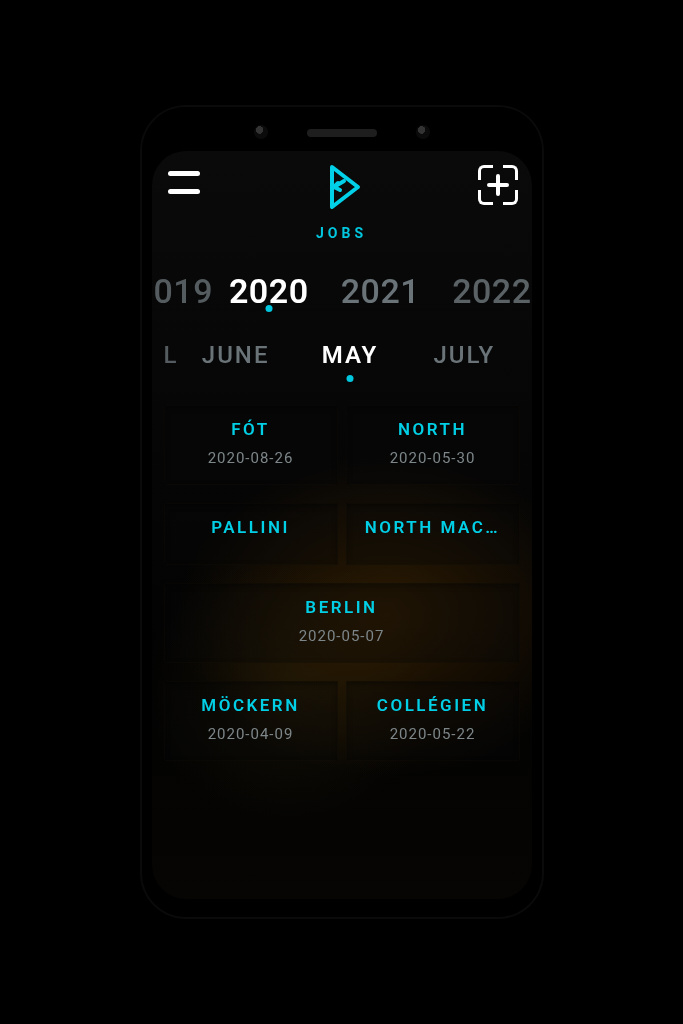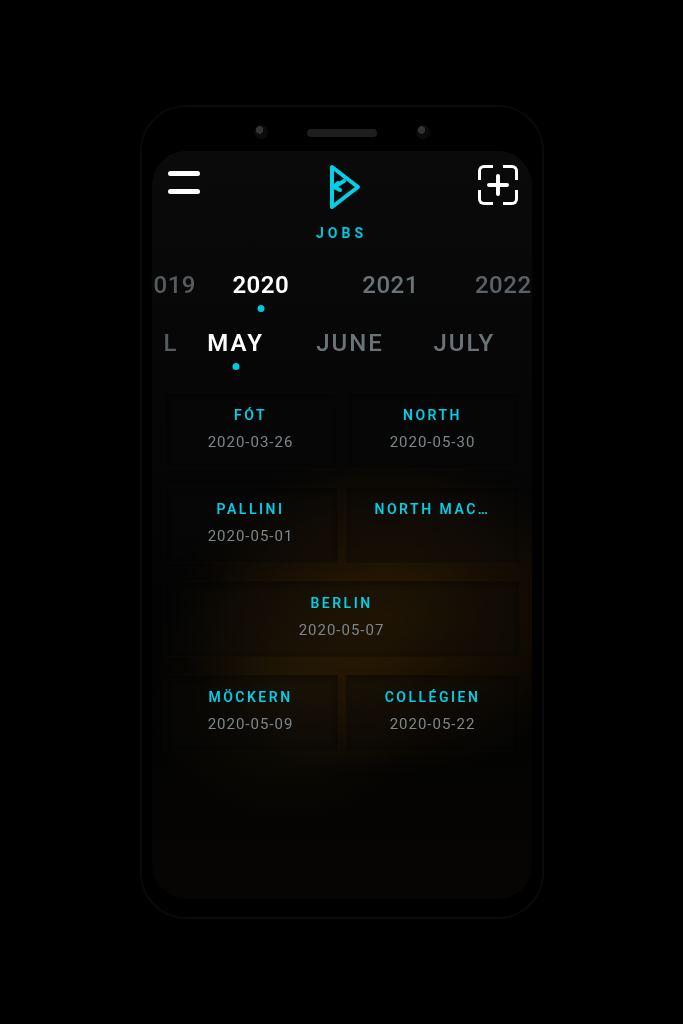--- a/index.html
+++ b/index.html
@@ -75,21 +75,21 @@
     color:#00c6de;font-weight:700;font-size:14px;letter-spacing:4px;
   }
   
   .picker{padding:24px 0 0;}
   .row{
     display:flex;justify-content:space-between;align-items:flex-start;
     padding:0 0 10px;
   }
   .row.years{padding:0 0 30px;}
   .cell{
-    flex:1 1 0;text-align:center;color:#6a7478;font-size:24px;font-weight:500;
+    flex:1 1 0;text-align:center;color:#6a7478;font-size:34px;font-weight:500;
     letter-spacing:0.5px;cursor:pointer;position:relative;
   }
   .cell.edge-l{flex:0 0 36px;text-align:left;padding-left:2px;color:#555c60;}
   .cell.edge-r{flex:0 0 60px;text-align:right;padding-right:0;color:#5a6266;margin-left:16px;}
   .cell.sel{color:#fff;font-weight:600;}
   .dot{
     position:absolute;left:50%;top:34px;transform:translateX(-50%);
     width:7px;height:7px;border-radius:50%;background:#00c6de;
   }
   .row.months .cell{font-size:24px;letter-spacing:2px;}
@@ -100,21 +100,21 @@
   .grow{display:flex;}
   .card{
     flex:1 1 0;min-width:0;
     background:rgba(10,10,10,0.35);
     margin:4px;border-radius:2px;
     padding:14px 8px 18px;
     text-align:center;cursor:pointer;
     box-shadow:0 0 0 1px rgba(60,50,30,0.08) inset, 0 2px 6px rgba(0,0,0,0.4) inset;
   }
   .card .name{
-    color:#00cfe6;font-size:14px;font-weight:600;letter-spacing:2.5px;
+    color:#00cfe6;font-size:17px;font-weight:600;letter-spacing:2.5px;
     white-space:nowrap;overflow:hidden;text-overflow:ellipsis;
     margin-bottom:10px;
   }
   .card .date{
     color:#7d8689;font-size:15px;letter-spacing:1px;
   }
   
   .grow + .grow{margin-top:2px;}
   .grid .grow:nth-child(2){margin-top:10px;}
   .grid .grow:nth-child(3){margin-top:10px;}
@@ -161,59 +161,58 @@
         <div class="cell sel">
           <span>2020</span>
           <span class="dot"></span>
         </div>
         <div class="cell">2021</div>
         <div class="cell edge-r">2022</div>
       </div>
 
       <div class="row months">
         <div class="cell edge-l">L</div>
+        <div class="cell">JUNE</div>
         <div class="cell sel">
           <span>MAY</span>
           <span class="dot"></span>
         </div>
-        <div class="cell">JUNE</div>
         <div class="cell">JULY</div>
       </div>
     </div>
 
     <div class="grid">
       <div class="grow">
         <div class="card">
           <div class="name">FÓT</div>
-          <div class="date">2020-03-26</div>
+          <div class="date">2020-08-26</div>
         </div>
         <div class="card">
           <div class="name">NORTH</div>
           <div class="date">2020-05-30</div>
         </div>
       </div>
       <div class="grow">
         <div class="card">
           <div class="name">PALLINI</div>
-          <div class="date">2020-05-01</div>
         </div>
         <div class="card">
           <div class="name">NORTH MAC…</div>
         </div>
       </div>
       <div class="grow">
         <div class="card">
           <div class="name">BERLIN</div>
           <div class="date">2020-05-07</div>
         </div>
       </div>
       <div class="grow">
         <div class="card">
           <div class="name">MÖCKERN</div>
-          <div class="date">2020-05-09</div>
+          <div class="date">2020-04-09</div>
         </div>
         <div class="card">
           <div class="name">COLLÉGIEN</div>
           <div class="date">2020-05-22</div>
         </div>
       </div>
     </div>
 
   </div>
 </div>

